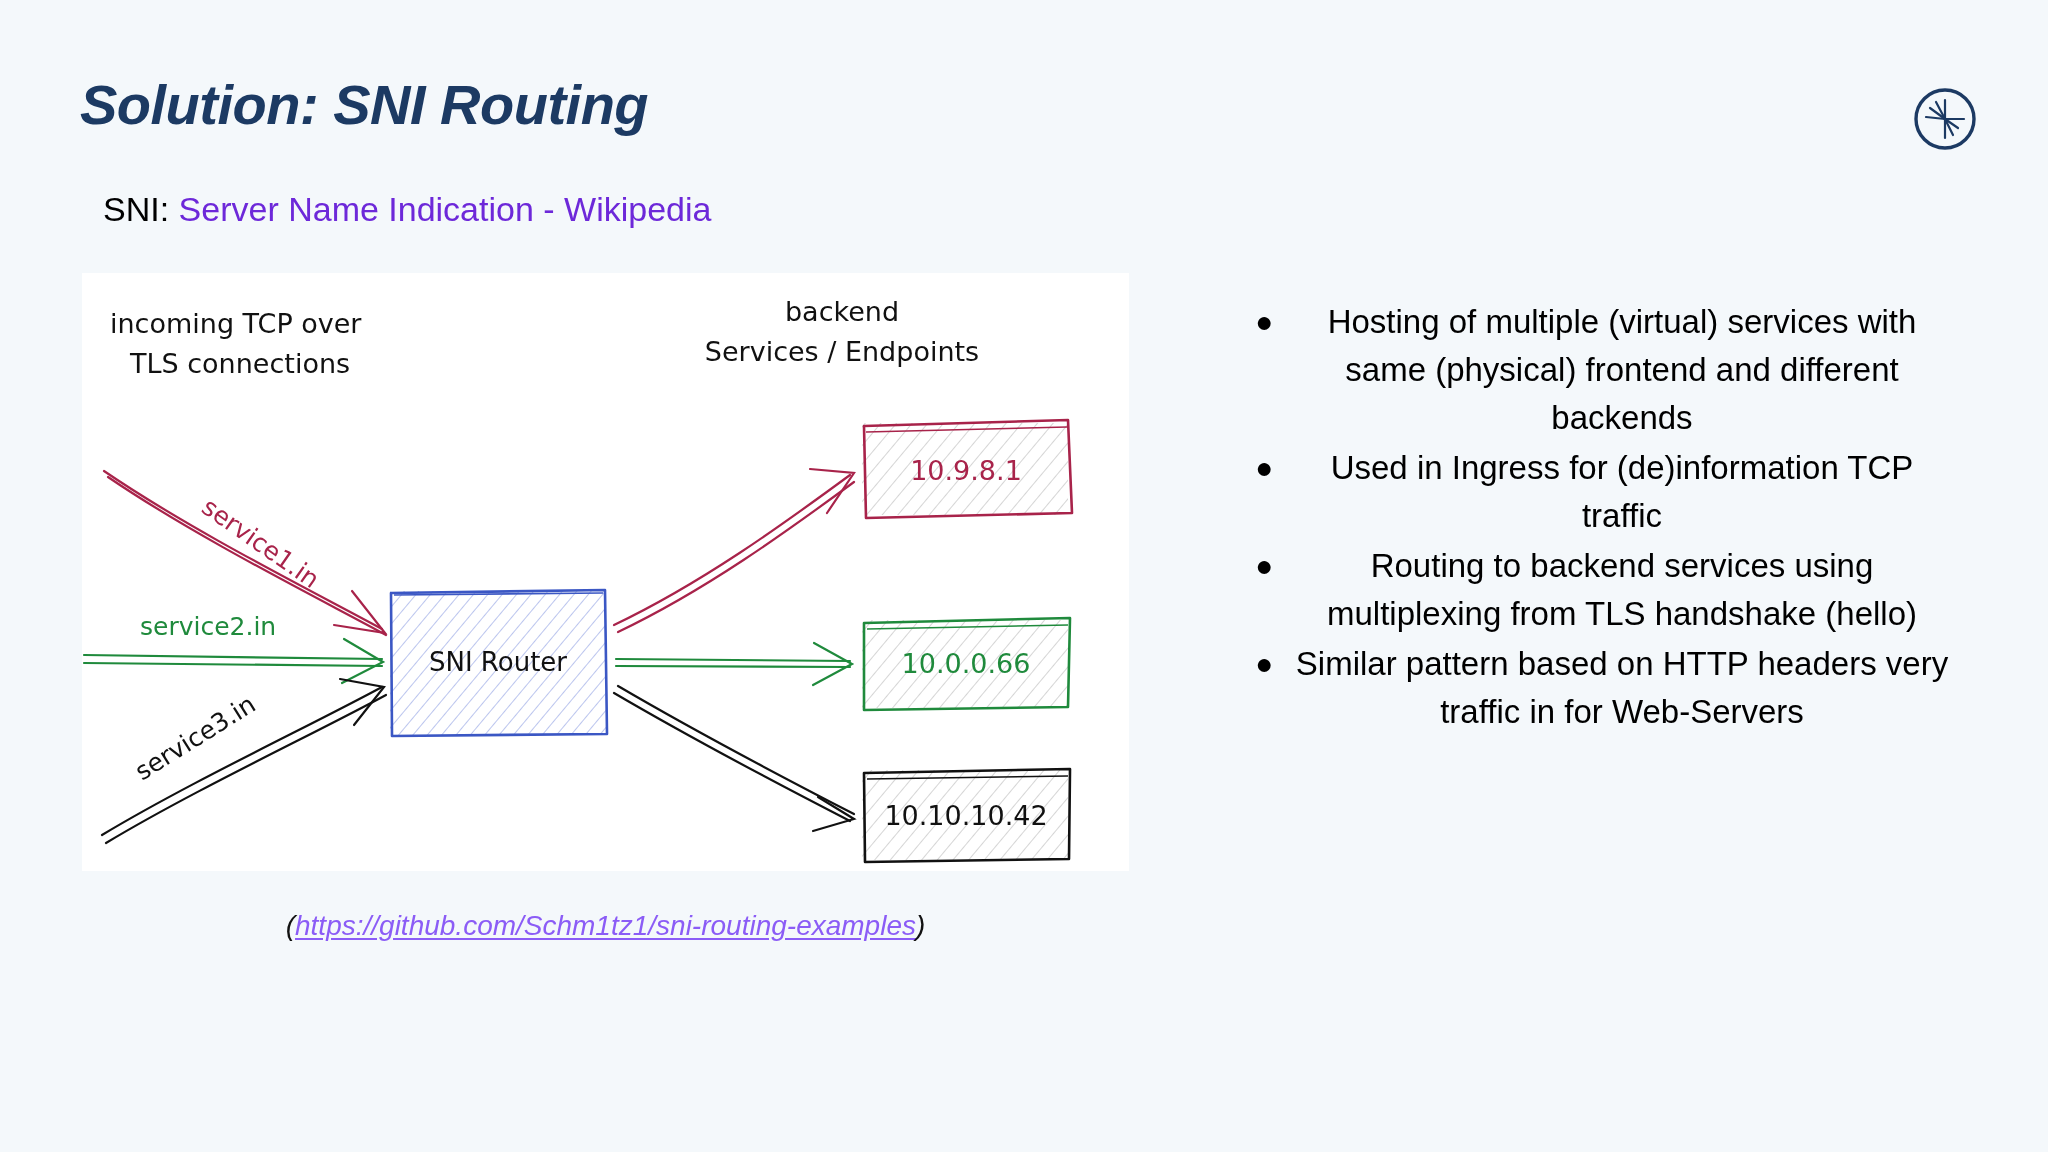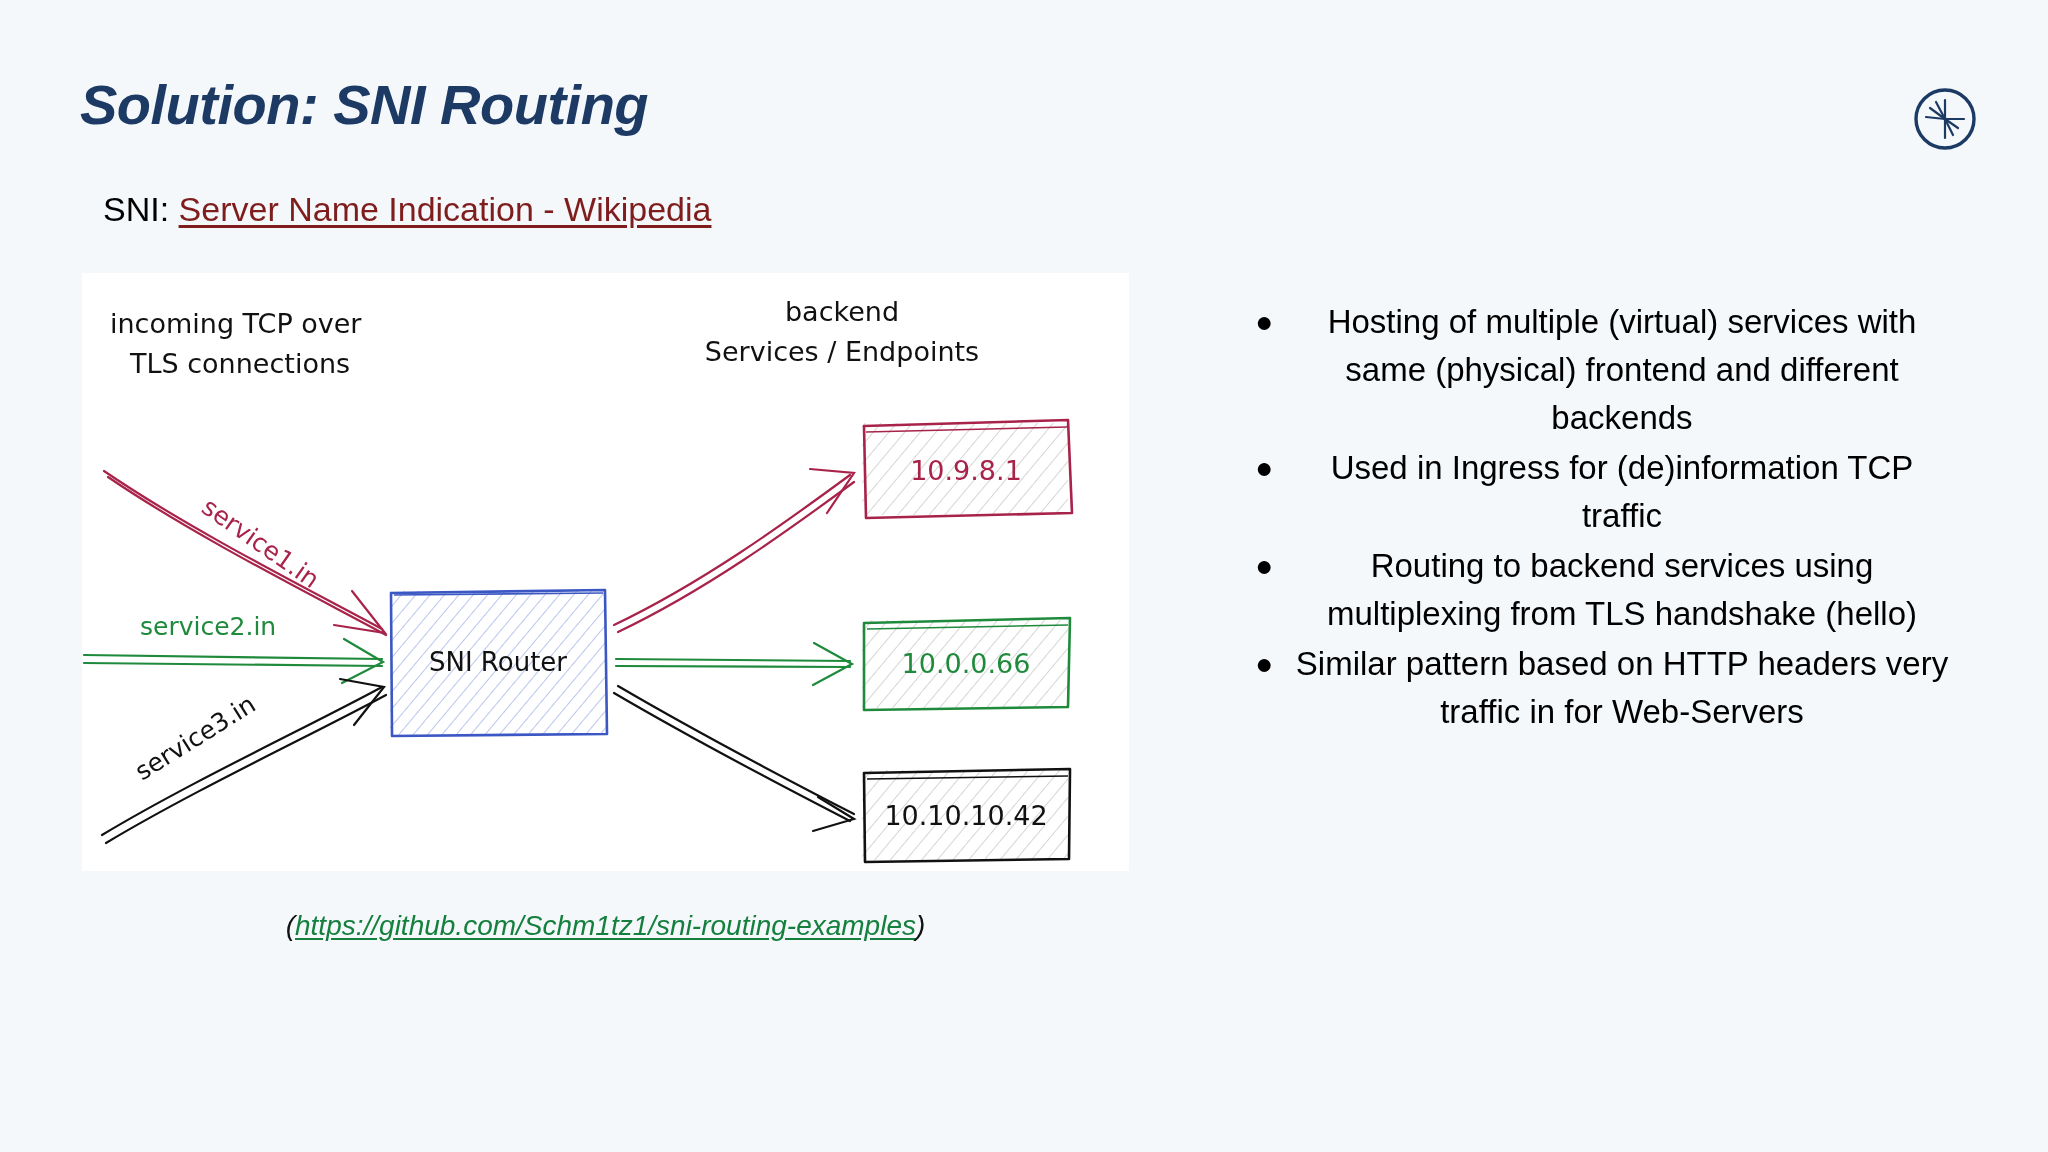--- a/index.html
+++ b/index.html
@@ -43,22 +43,21 @@
   
   #sni-line {
     position: absolute;
     left: 103px;
     top: 190px;
     font-size: 34px;
     color: #000000;
     white-space: nowrap;
   }
   #sni-line .link {
-    color: #7f1d1d;
-    text-decoration: underline;
+    color: #6d28d9;
     text-underline-offset: 4px;
     cursor: pointer;
   }
 
   
   #diagram-frame {
     position: absolute;
     left: 82px;
     top: 273px;
     width: 1047px;
@@ -79,21 +78,21 @@
     position: absolute;
     left: 82px;
     top: 910px;
     width: 1047px;
     text-align: center;
     font-size: 28px;
     font-style: italic;
     color: #111111;
   }
   #diagram-caption .link {
-    color: #15803d;
+    color: #8b5cf6;
     text-decoration: underline;
     text-underline-offset: 3px;
     cursor: pointer;
   }
 
   
   #bullets {
     position: absolute;
     left: 1255px;
     top: 298px;

